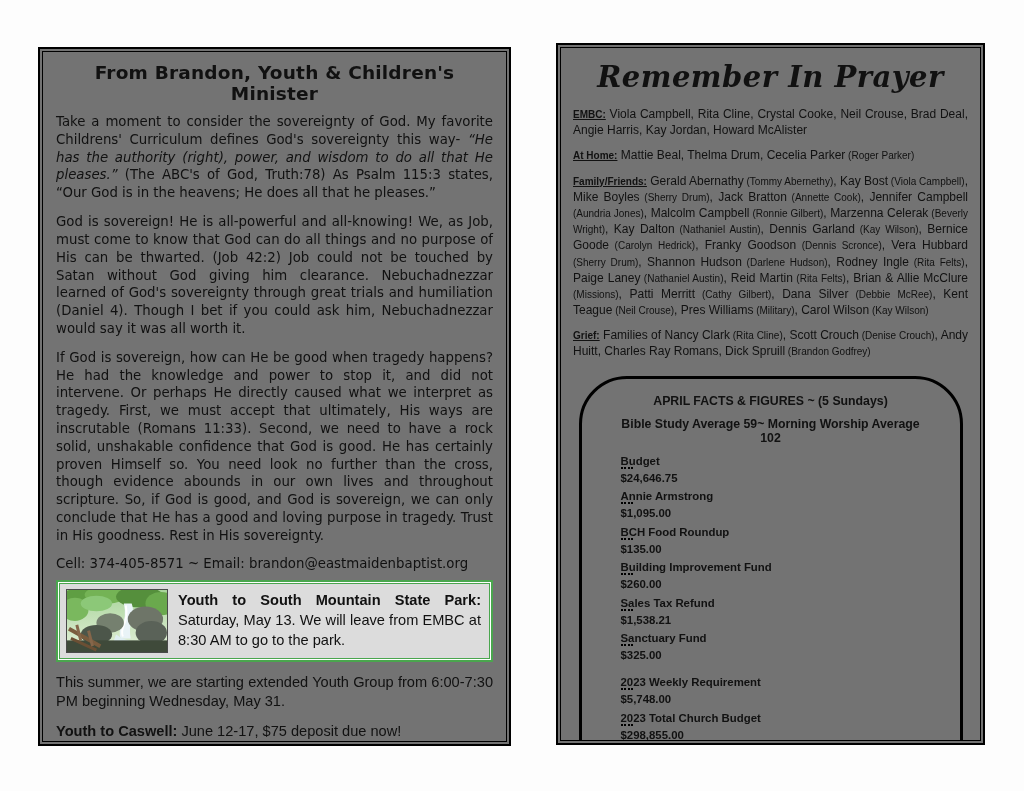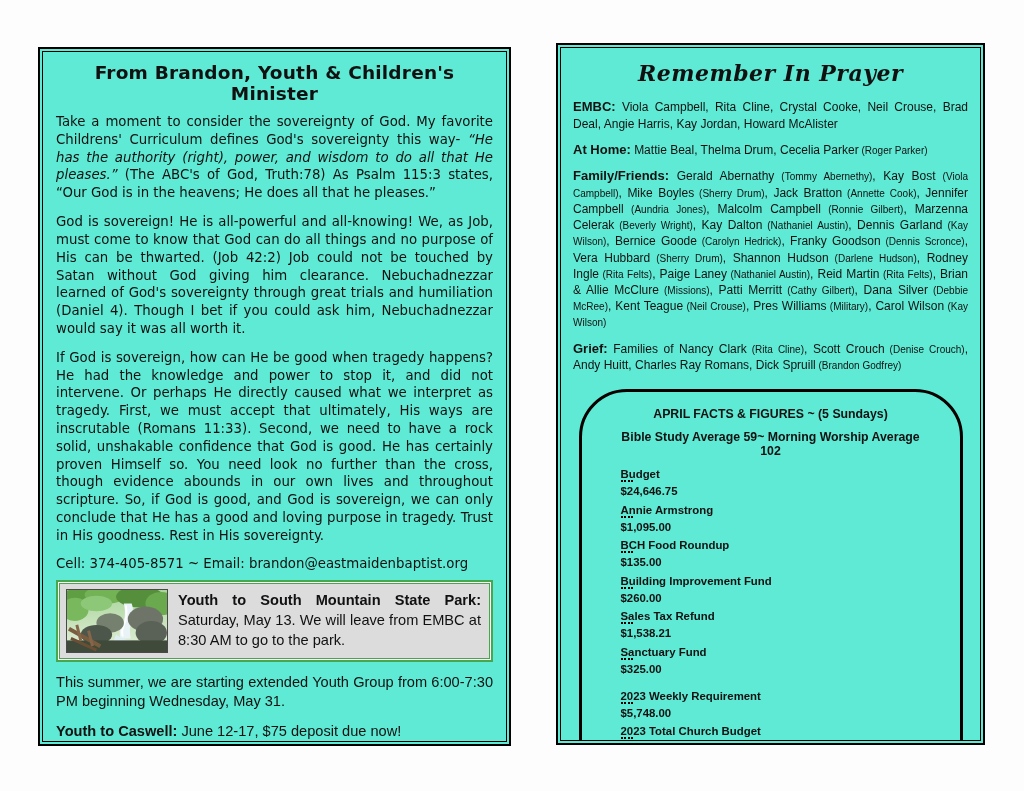--- a/index.html
+++ b/index.html
@@ -1,20 +1,20 @@
 <!DOCTYPE html>
 <html><head>
 <meta charset="utf-8">
 <style>
   * { margin:0; padding:0; box-sizing:border-box; }
   html,body { width:1024px; height:791px; background:#fdfdfd; font-family:"Liberation Sans", sans-serif; color:#111; }
   .canvas { position:relative; width:1024px; height:791px; background:#fdfdfd; overflow:hidden; }
 
   
-  .page { position:absolute; background:#5eead4; border:2px solid #000; padding:2px; }
+  .page { position:absolute; background:#737373; border:2px solid #000; padding:2px; }
   .page-inner { border:1px solid #000; width:100%; height:100%; overflow:hidden; }
   .page-left  { left:38px; top:47px; width:473px; height:699px; }
   .page-right { left:556px; top:43px; width:429px; height:702px; }
   .page-left .page-inner  { padding:8px 13px 6px; }
   .page-right .page-inner { padding:8px 12px 6px; }
 
   
   .left-title { font-family:"DejaVu Sans", sans-serif; font-weight:bold; font-size:18.5px; text-align:center; letter-spacing:.2px; margin:2px 0 9px; }
   .letter p { font-family:"DejaVu Sans", sans-serif; font-size:13.3px; line-height:1.34; text-align:justify; margin-bottom:11px; }
   .contact { font-family:"DejaVu Sans", sans-serif; font-size:13.3px; margin-bottom:9px; }
@@ -22,23 +22,23 @@
   .event-box { border:2px solid #4aa64e; padding:1px; background:#fff; margin-bottom:11px; }
   .event-inner { border:1px solid #4aa64e; background:#dcdcdc; display:flex; gap:10px; padding:5px 8px 5px 6px; align-items:flex-start; }
   .photo { width:102px; height:64px; border:1px solid #4a4a4a; flex:none; display:block; }
   .event-text { font-size:14.6px; line-height:1.38; text-align:justify; padding-top:1px; }
 
   .summer-note { font-size:14.6px; line-height:1.35; text-align:justify; margin-bottom:10px; }
   .caswell-note { font-size:14.6px; line-height:1.35; }
   .b { font-weight:bold; }
 
   
-  .prayer-title { font-family:"DejaVu Serif", serif; font-style:italic; font-weight:bold; font-size:22px; text-align:center; margin:4px 0 12px; letter-spacing:.5px; }
+  .prayer-title { font-family:"DejaVu Serif", serif; font-style:italic; font-weight:bold; font-size:29px; text-align:center; margin:4px 0 12px; letter-spacing:.5px; }
   .prayer-section { font-size:12px; line-height:1.35; text-align:justify; margin-bottom:9px; }
-  .sec-label { font-weight:bold; font-size:13px; }
+  .sec-label { font-weight:bold; font-size:10px; text-decoration:underline; }
   .person-paren { font-size:10px; }
   .prayer-section:last-of-type { margin-bottom:12px; }
 
   .facts-box { width:384px; margin:16px auto 0; border:3px solid #000; border-radius:48px; padding:15px 36px 12px; }
   .facts-title, .facts-subtitle { font-weight:bold; font-size:12.3px; text-align:center; }
   .facts-title { margin-bottom:9px; }
   .facts-subtitle { margin-bottom:10px; }
   .fact-row { display:flex; align-items:baseline; font-weight:bold; font-size:11.4px; margin-bottom:6.5px;flex-direction:column; }
   .fact-row.gap { margin-top:15px; }
   .leader { flex:1; border-bottom:2px dotted #000; margin:0 3px 3px; min-width:12px; }

